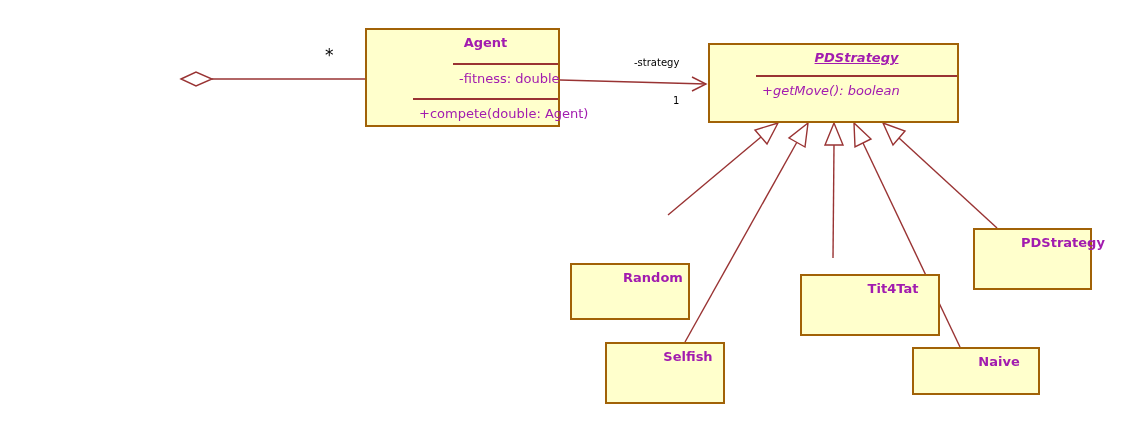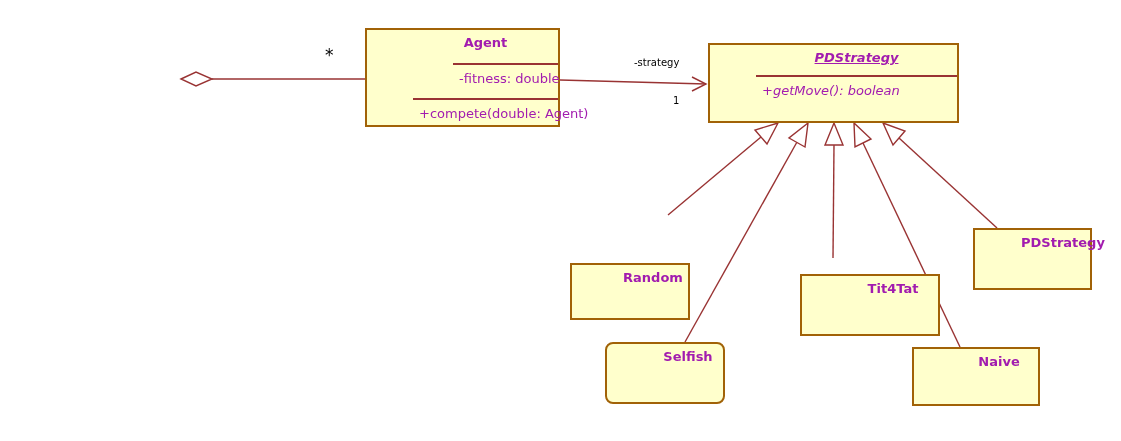--- a/index.html
+++ b/index.html
@@ -110,29 +110,29 @@
     <div class="class-name abstract" style="height:25px;text-decoration:underline;">PDStrategy</div>
     <div class="compartment" style="height:46px;">
       <div class="member-row abstract">+getMove(): boolean</div>
     </div>
   </div>
 
   <div class="uml-class" style="left:570px; top:215px; width:120px; height:57px;margin-top:48px;">
     <div class="class-name">Random</div>
   </div>
 
-  <div class="uml-class" style="left:605px; top:342px; width:120px; height:62px;border-radius:8px;">
+  <div class="uml-class" style="left:605px; top:342px; width:120px; height:62px;">
     <div class="class-name">Selfish</div>
   </div>
 
   <div class="uml-class" style="left:800px; top:258px; width:140px; height:62px;margin-top:16px;">
     <div class="class-name">Tit4Tat</div>
   </div>
 
-  <div class="uml-class" style="left:912px; top:347px; width:128px; height:59px;">
+  <div class="uml-class" style="left:912px; top:347px; width:128px; height:48px;">
     <div class="class-name">Naive</div>
   </div>
 
   <div class="uml-class" style="left:973px; top:228px; width:119px; height:62px;">
     <div class="class-name">PDStrategy</div>
   </div>
 
   <div class="edge-label mult-star" style="left:325px; top:48px;">*</div>
 
   <div class="edge-label" style="left:634px; top:56px;">-strategy</div>

